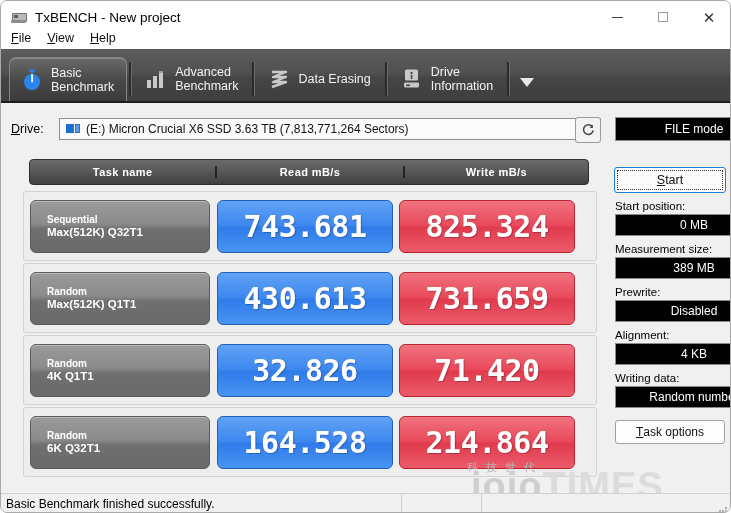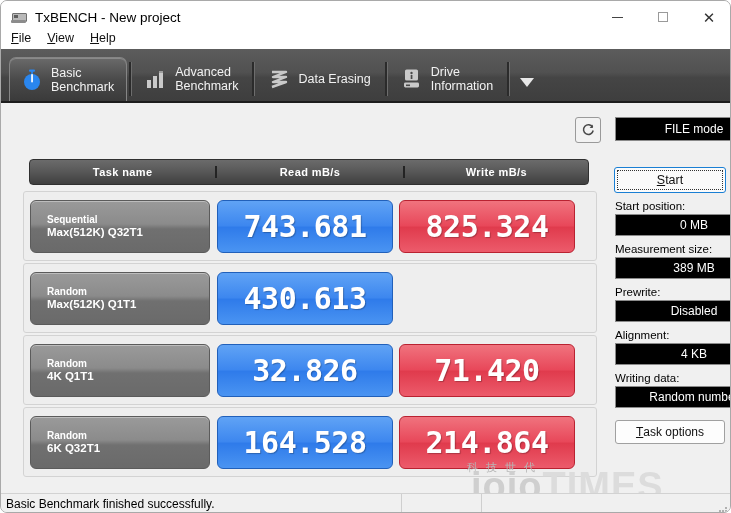--- a/index.html
+++ b/index.html
@@ -331,20 +331,31 @@
       <div class="tab-label">Drive
 Information</div>
     </div>
 
     <div class="tab-sep"></div>
     <div class="more-arrow"></div>
   </div>
 
   <div class="bodyarea">
 
+    <div class="drive-row">
+      <div class="drive-label"><u>D</u>rive:</div>
+      <div class="combo">
+        <div class="drv-icon">
+          <div class="sq1"></div>
+            <div class="sq2"></div>
+        </div>
+        <div class="combo-text">(E:) Micron Crucial X6 SSD  3.63 TB (7,813,771,264 Sectors)</div>
+        <div class="combo-arrow"></div>
+      </div>
+    </div>
     <div class="refresh-btn">
       <svg width="15" height="15" viewBox="0 0 16 16">
         <path d="M12.4 4.4 A5.2 5.2 0 1 0 13 8" stroke="#4a4a4a" stroke-width="1.6" fill="none"></path>
         <path d="M12.6 1.6 L12.6 5.2 L9.2 5.2 Z" fill="#4a4a4a"></path>
       </svg>
     </div>
 
     <div class="tbl-header">
       <div class="th c1">Task name</div>
       <div class="th c2">Read mB/s</div>
@@ -361,20 +372,21 @@
         <div class="cell-val cell-read">743.681</div>
         <div class="cell-val cell-write">825.324</div>
       </div>
 
       <div class="row">
         <div class="cell-task">
           <div class="task-l1">Random</div>
           <div class="task-l2">Max(512K) Q1T1</div>
         </div>
         <div class="cell-val cell-read">430.613</div>
+        <div class="cell-val cell-write">731.659</div>
       </div>
 
       <div class="row">
         <div class="cell-task">
           <div class="task-l1">Random</div>
           <div class="task-l2">4K Q1T1</div>
         </div>
         <div class="cell-val cell-read">32.826</div>
         <div class="cell-val cell-write">71.420</div>
       </div>

